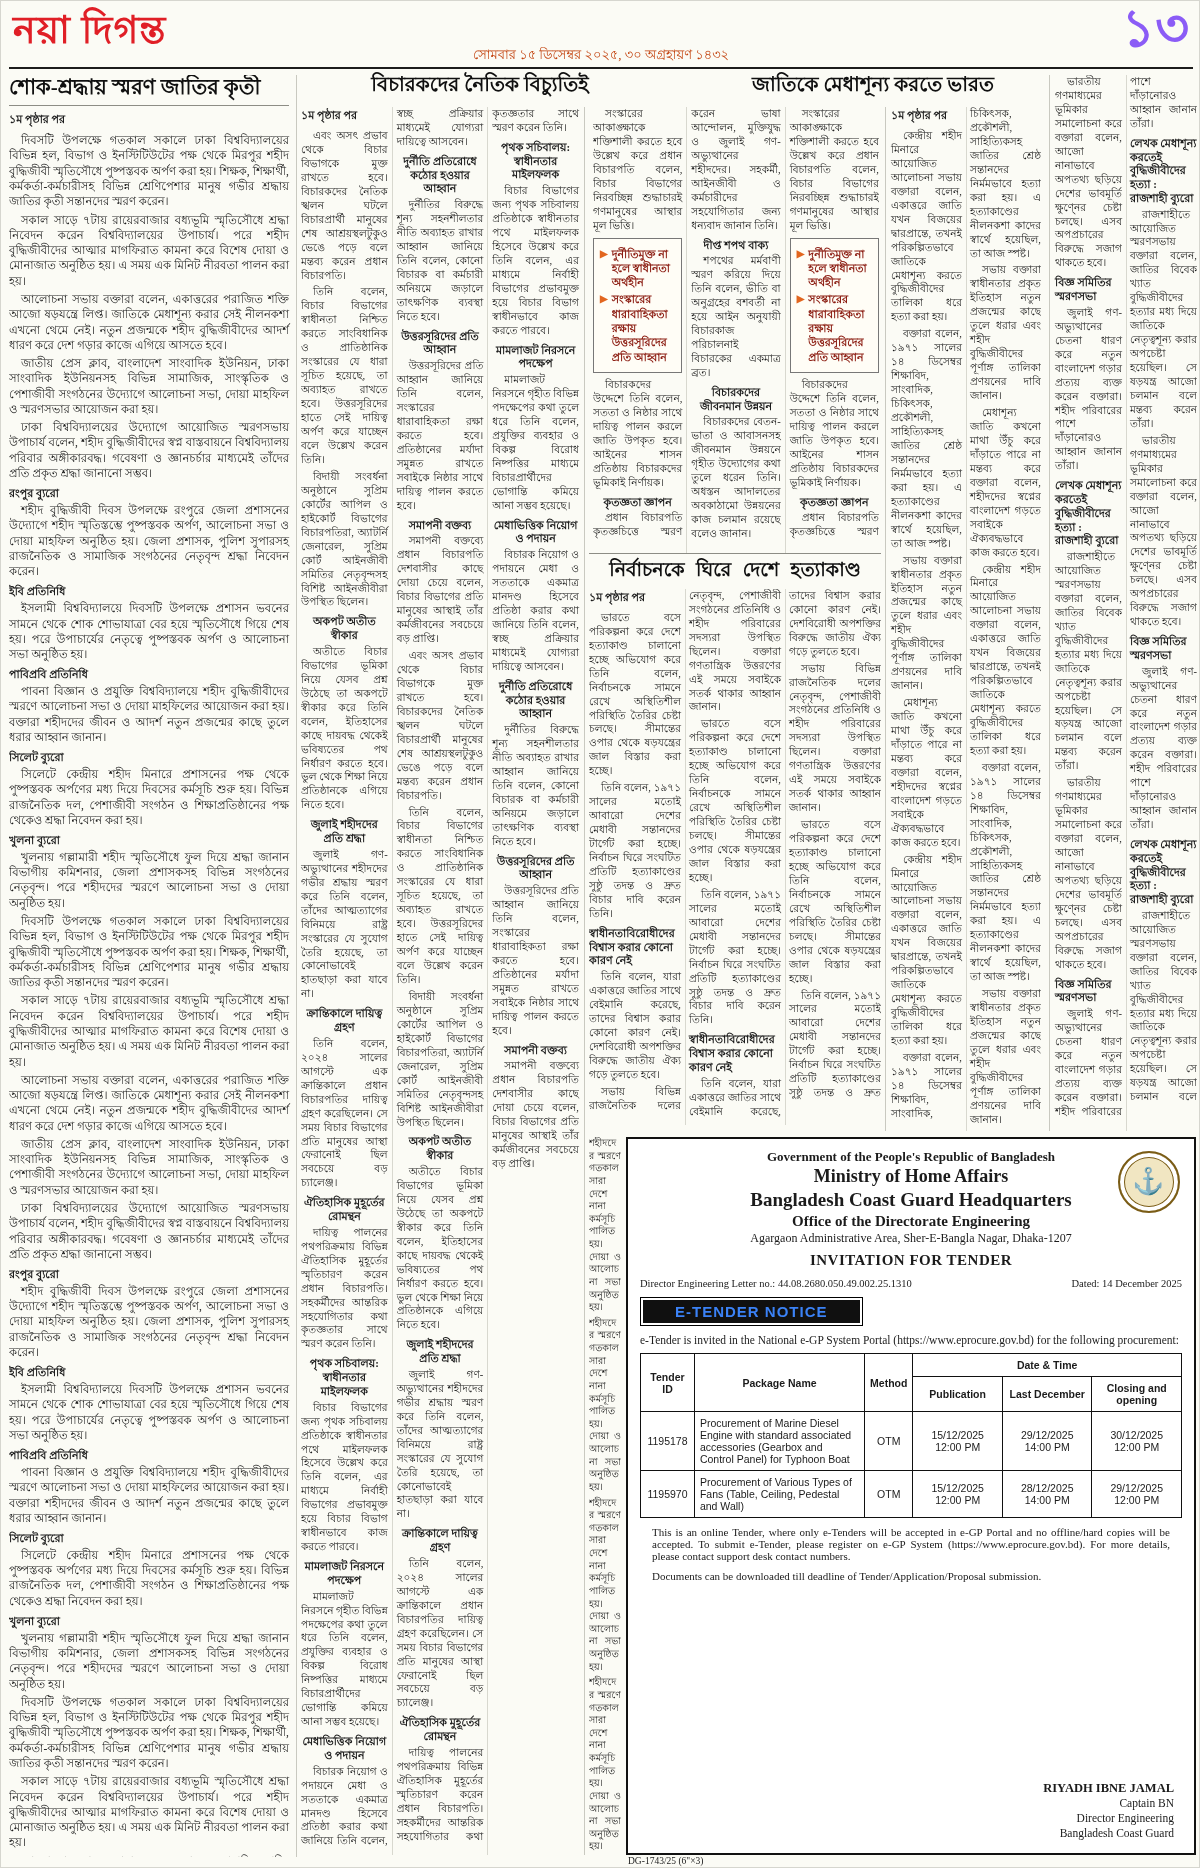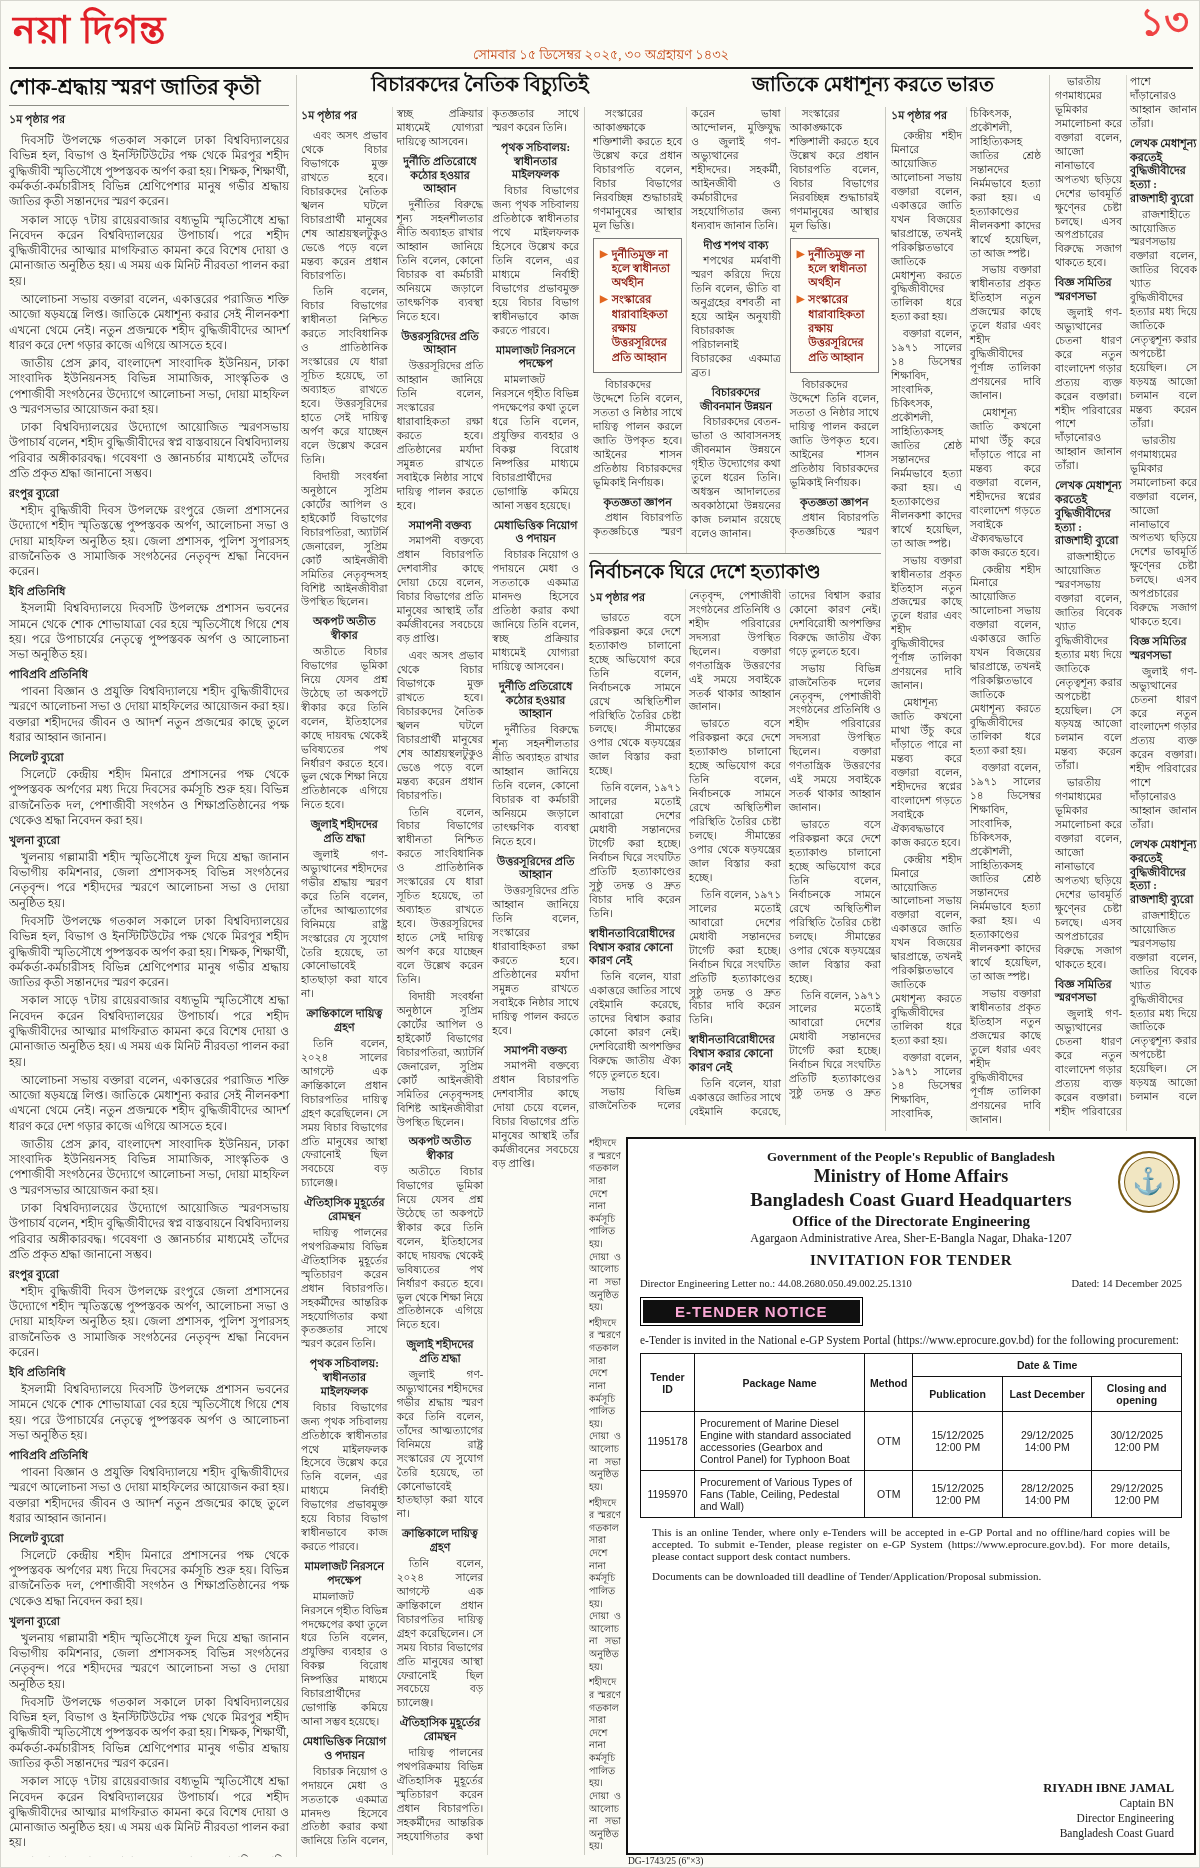--- a/index.html
+++ b/index.html
@@ -4,41 +4,41 @@
 <style>
   html,body{margin:0;padding:0;background:#e8e8e4;}
   .page{position:relative;width:1200px;height:1868px;margin:0 auto;background:#fbfbf5;
         border:1px solid #d6d6cf;box-sizing:border-box;overflow:hidden;
         font-family:"Liberation Serif", serif;color:#1b1b1b;}
   
   .masthead{position:absolute;left:8px;top:0;width:1184px;height:66px;border-bottom:2px solid #1c1c1c;}
   .logo{position:absolute;left:4px;top:10px;font-size:38px;font-weight:bold;color:#e01f26;
         letter-spacing:1px;line-height:1;}
   .dateline{position:absolute;left:0;right:0;top:44px;text-align:center;font-size:13px;color:#c2410c;}
-  .pageno{position:absolute;right:4px;top:2px;font-size:38px;font-weight:bold;color:#ef4444;line-height:1;}
+  .pageno{position:absolute;right:4px;top:2px;font-size:52px;font-weight:bold;color:#8b5cf6;line-height:1;}
   
   .headline{font-weight:bold;color:#101010;margin:0;line-height:1.15;}
   .contd{font-weight:bold;font-size:11px;margin:0 0 3px;}
   .para{margin:0 0 3px;text-indent:12px;text-align:justify;line-height:1.33;}
   .subhead{font-size:11px;font-weight:bold;margin:6px 0 2px;line-height:1.25;}
   .subhead.center{text-align:center;}
   .hl-box{border:1px solid #777;padding:5px 6px;margin:5px 0;background:#fffdf6;break-inside:avoid;}
   .hl-item{display:flex;gap:4px;margin:3px 0;font-weight:bold;color:#8c1d12;font-size:11px;line-height:1.3;text-align:left;}
   .hl-arrow{color:#e2661f;font-size:10px;flex:0 0 auto;}
   
   .art{position:absolute;overflow:hidden;box-sizing:border-box;}
   .art-left{left:8px;top:74px;width:288px;height:1782px;border-right:1px solid #c9c9c0;padding-right:7px;font-size:11.5px;}
   .art-left .headline{font-size:21px;border-bottom:1px solid #8d8d85;padding-bottom:6px;margin-bottom:5px;}
   .hl-judges{position:absolute;left:300px;top:72px;width:358px;text-align:center;font-size:20px;}
   .art-judges-a{left:300px;top:106px;width:284px;height:1748px;column-count:3;column-gap:9px;
         column-rule:1px solid #d8d8cf;column-fill:auto;font-size:10.5px;border-right:1px solid #c9c9c0;padding-right:5px;}
   .art-judges-b{left:592px;top:106px;width:286px;height:446px;column-count:3;column-gap:9px;
         column-rule:1px solid #d8d8cf;column-fill:auto;font-size:10.5px;}
   .art-election{left:588px;top:552px;width:292px;height:578px;border-top:1px solid #8d8d85;padding-top:5px;}
-  .art-election .headline{font-size:19px;text-align:left;margin:2px 0 6px;}
+  .art-election .headline{font-size:19px;text-align:center;margin:2px 0 6px;font-family:Liberation Mono, monospace;}
   .elect-body{height:536px;column-count:3;column-gap:8px;column-rule:1px solid #d8d8cf;column-fill:auto;
         overflow:hidden;font-size:10.5px;}
   .hl-india{position:absolute;left:700px;top:72px;width:344px;text-align:center;font-size:20px;}
   .art-india{left:884px;top:106px;width:156px;height:1024px;column-count:2;column-gap:8px;
         column-rule:1px solid #d8d8cf;column-fill:auto;font-size:10.5px;border-left:1px solid #c9c9c0;padding-left:5px;}
   .art-india-right{left:1048px;top:74px;width:148px;height:1056px;column-count:2;column-gap:8px;
         column-rule:1px solid #d8d8cf;column-fill:auto;font-size:10.5px;border-left:1px solid #c9c9c0;padding-left:5px;}
   .strip{position:absolute;left:588px;top:1136px;width:32px;height:718px;overflow:hidden;font-size:9.5px;
         line-height:1.3;text-align:justify;overflow-wrap:anywhere;}
   .strip .para{text-indent:0;}
@@ -46,21 +46,21 @@
   .tender{position:absolute;left:625px;top:1136px;width:570px;height:718px;background:#ffffff;
         border:2px solid #111;box-sizing:border-box;padding:10px 12px;}
   .t-center{text-align:center;line-height:1.25;}
   .t1{font-size:13px;font-weight:bold;}
   .t2{font-size:18px;font-weight:bold;}
   .t3{font-size:15px;font-weight:bold;}
   .t4{font-size:19px;font-weight:bold;}
   .t5{font-size:12px;margin-top:1px;}
   .t6{font-size:15px;font-weight:bold;margin-top:5px;letter-spacing:.5px;}
   .t-letter{display:flex;justify-content:space-between;font-size:10.5px;margin-top:8px;gap:48px;}
-  .t-notice{display:inline-block;background:#101010;color:#f9a8d4;font-weight:bold;font-size:15px;
+  .t-notice{display:inline-block;background:#101010;color:#3b82f6;font-weight:bold;font-size:15px;
         padding:5px 34px;margin:8px 0 6px;border:1px solid #000;box-shadow:inset 0 0 0 2px #fff;
         font-family:"Liberation Sans", sans-serif;letter-spacing:1px;}
   .t-intro{font-size:11.5px;margin:2px 0 7px;text-align:justify;}
   .t-table{width:100%;border-collapse:collapse;font-size:10.5px;font-family:"Liberation Sans", sans-serif;}
   .t-table th,.t-table td{border:1px solid #111;padding:5px 5px;vertical-align:middle;}
   .t-table th{font-weight:bold;text-align:center;background:#fff;}
   .t-table td.ctr{text-align:center;}
   .t-note{font-size:11px;margin:8px 12px 0;text-align:justify;}
   .t-sign{position:absolute;right:20px;bottom:12px;text-align:right;font-size:11.5px;line-height:1.3;}
   .s-name{font-weight:bold;font-size:12.5px;}

